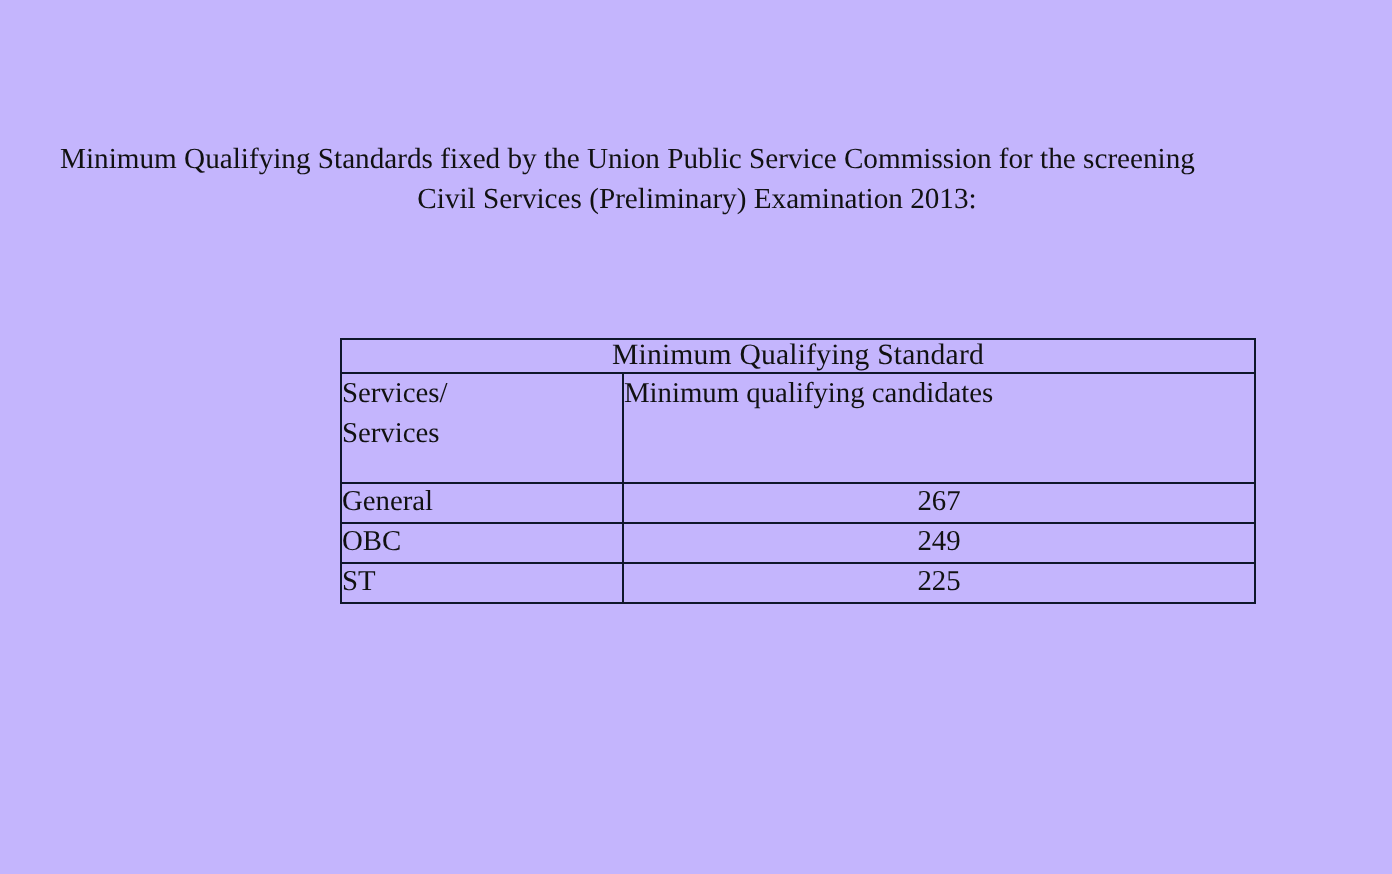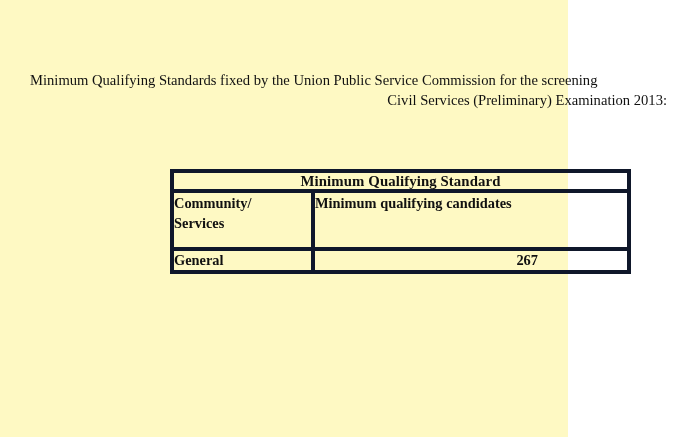--- a/index.html
+++ b/index.html
@@ -11,60 +11,60 @@
   body {
     width: 696px;
     height: 437px;
     overflow: hidden;
     font-family: "Liberation Serif", "DejaVu Serif", serif;
     color: #000000;
     -webkit-font-smoothing: antialiased;
   }
   .page {
     position: relative;
-    width: 568px;
+    width: 696px;
     height: 437px;
-    background: #fef9c3;
+    background: #c4b5fd;
   }
 
   
   .intro {
     position: absolute;
     left: 30px;
     top: 70px;
     width: 637px;
     font-size: 14.6px;
     line-height: 20px;
     text-align: justify;
     text-justify: inter-word;
     color: #111111;
   }
   .intro .last-line {
-    text-align: right;
+    text-align: center;
   }
 
   
   .table-wrap {
     position: absolute;
     left: 170px;
     top: 169px;
     width: 457px;
   }
   table.qual {
     border-collapse: collapse;
     width: 457px;
     table-layout: fixed;
     font-size: 14.4px;
     color: #111111;
   }
   table.qual td, table.qual th {
-    border: 4px solid #0f172a;
+    border: 1px solid #0f172a;
     padding: 0;
     vertical-align: top;
-    font-weight: bold;
+    font-weight: normal;
     margin-left: 16px;
   }
   .col-cat { width: 141px; }
   .col-val { width: 316px; }
 
   
   .title-cell {
     text-align: center;
     font-weight: bold;
     font-size: 14.8px;
@@ -96,21 +96,21 @@
   .data-val {
     height: 19px;
     line-height: 19px;
     padding: 0;
     text-align: center;
     position: relative;
   }
   .data-val .num {
     display: inline-block;
     width: 134px;
-    text-align: right;
+    text-align: center;
   }
 </style>
 </head>
 <body>
 
 <div class="page">
 
   <div class="intro">
     <div>Minimum Qualifying Standards fixed by the Union Public Service Commission for the screening</div>
     <div class="last-line">Civil Services (Preliminary) Examination 2013:</div>
@@ -121,27 +121,35 @@
       <colgroup>
         <col class="col-cat">
         <col class="col-val">
       </colgroup>
       <tbody>
         <tr>
           <td class="title-cell" colspan="2">Minimum Qualifying Standard</td>
         </tr>
         <tr>
           <td class="sub-cat">
-            <div>Community/</div>
+            <div>Services/</div>
             <div>Services</div>
           </td>
           <td class="sub-val">Minimum qualifying candidates</td>
         </tr>
 
         <tr>
           <td class="data-cat">General</td>
           <td class="data-val"><span class="num">267</span></td>
         </tr>
+        <tr>
+          <td class="data-cat">OBC</td>
+          <td class="data-val"><span class="num">249</span></td>
+        </tr>
+        <tr>
+          <td class="data-cat">ST</td>
+          <td class="data-val"><span class="num">225</span></td>
+        </tr>
       </tbody>
     </table>
   </div>
 
 </div>
 
 </body></html>

